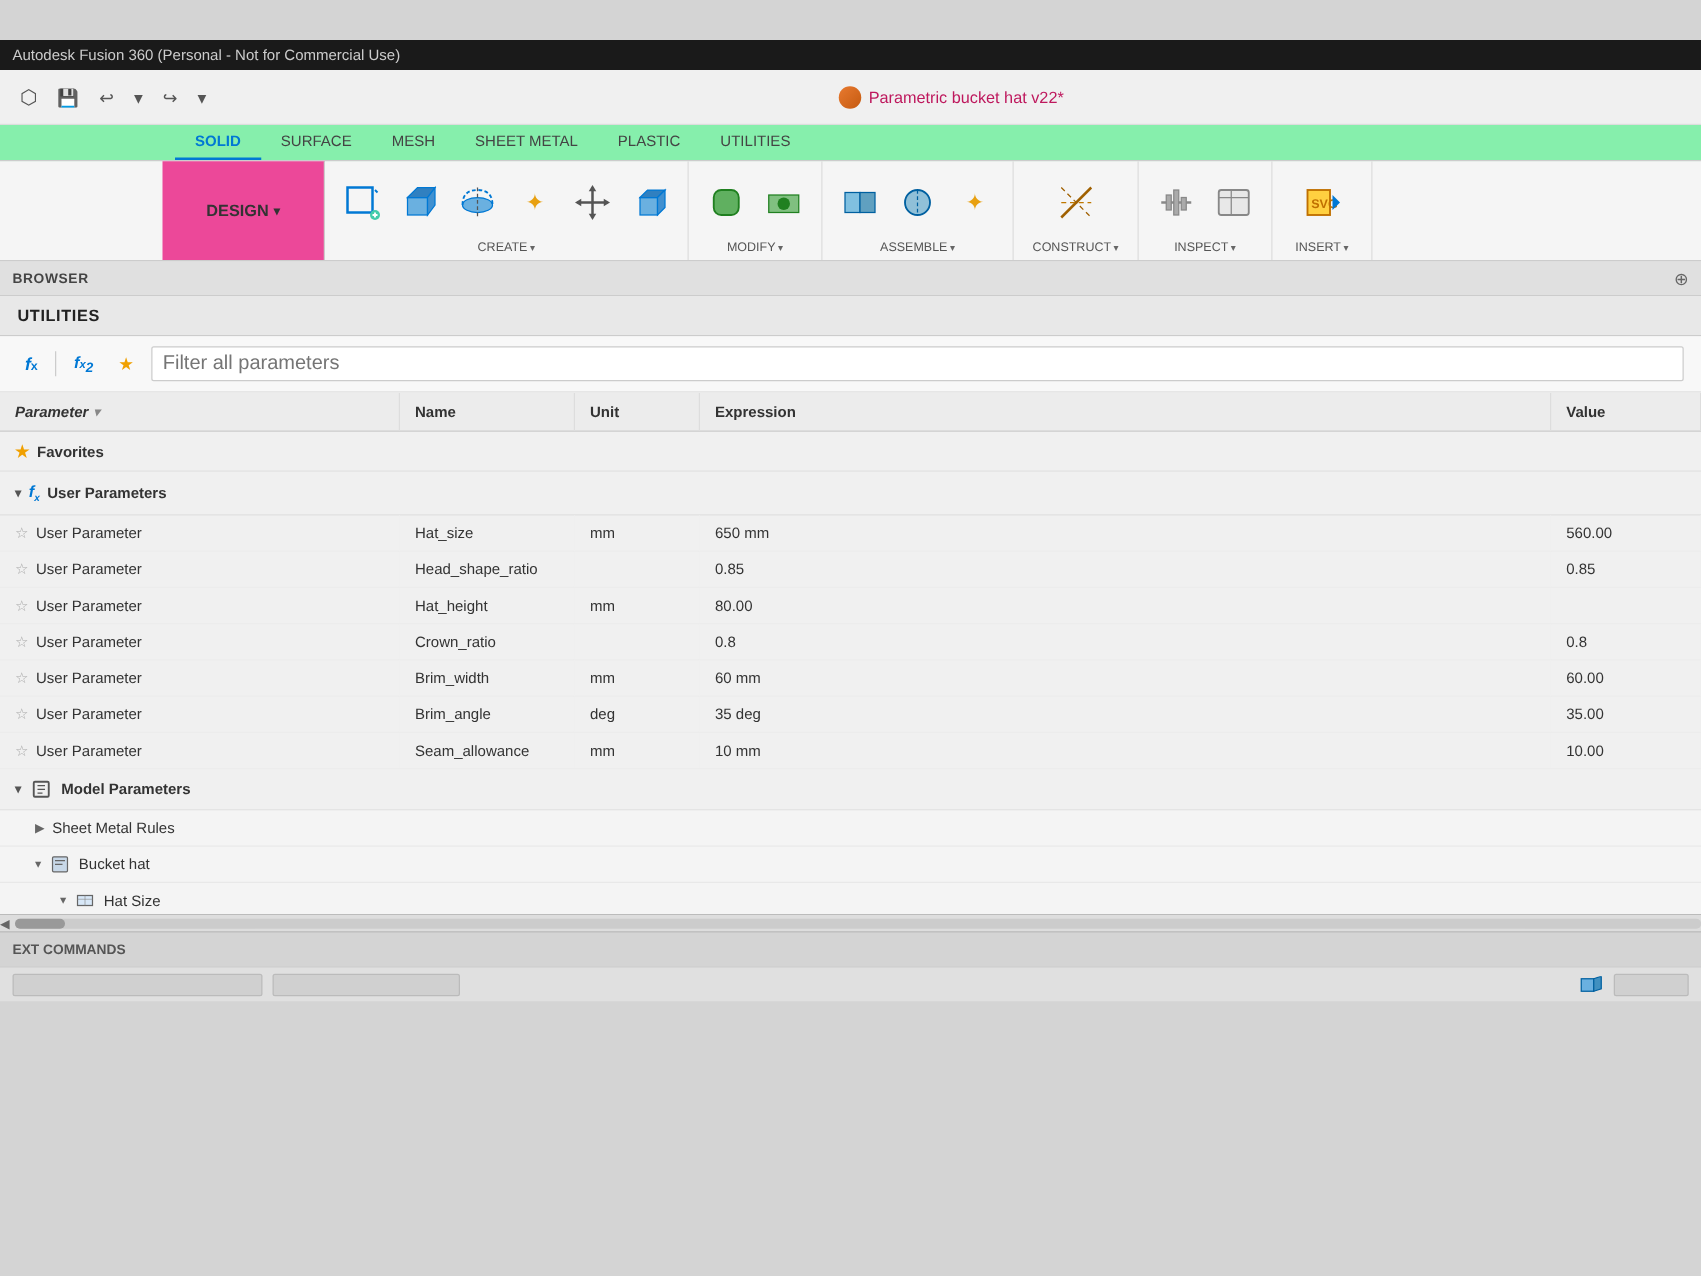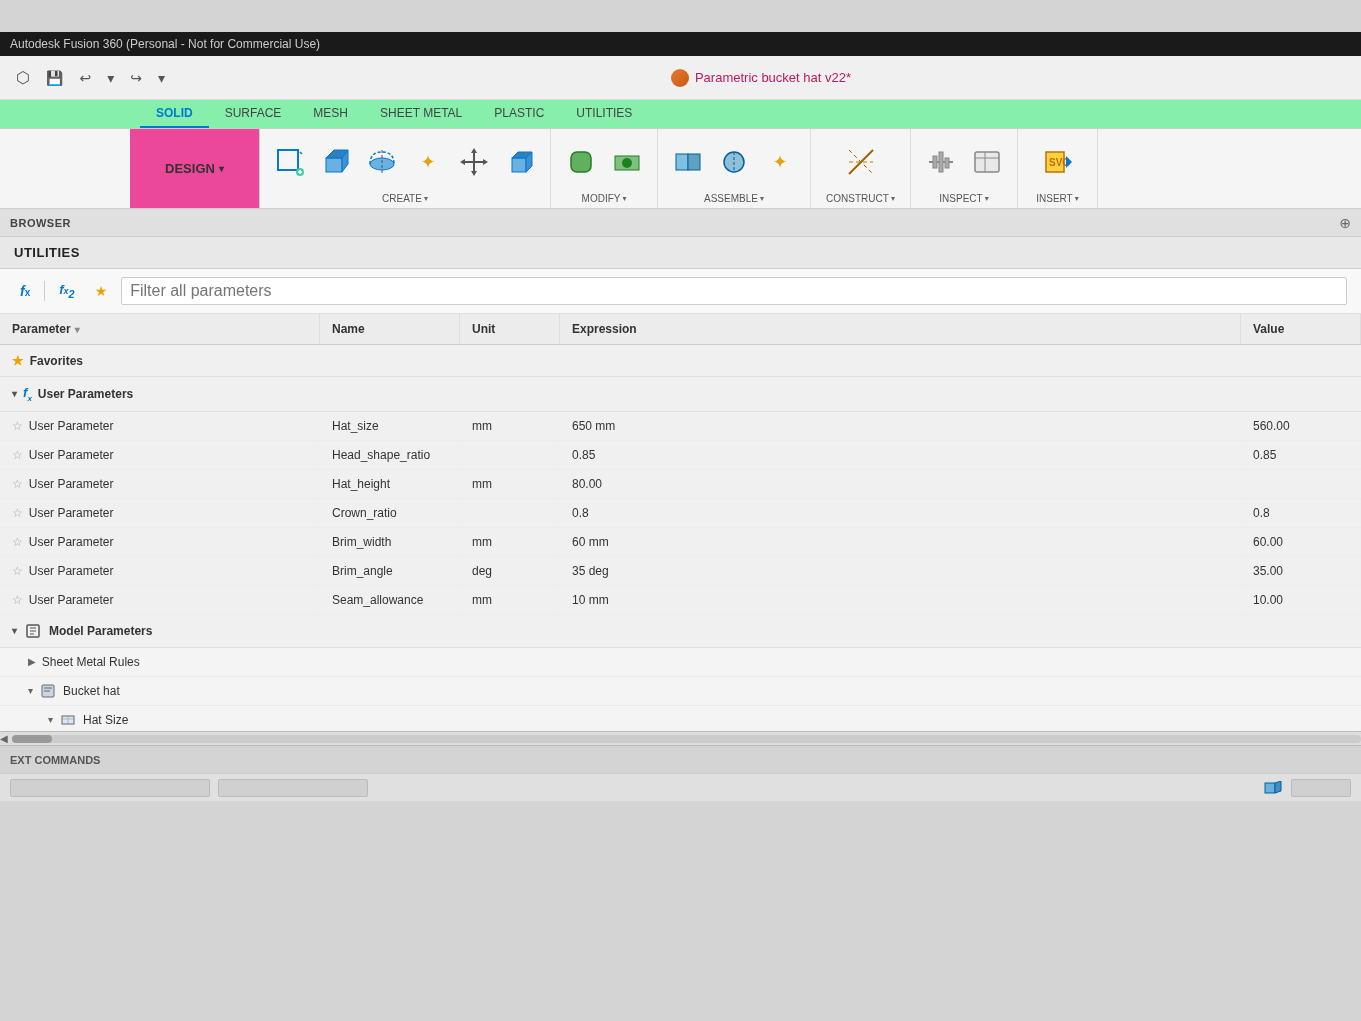--- a/index.html
+++ b/index.html
@@ -572,21 +572,21 @@
       <div class="params-toolbar-divider"></div>
       <button class="params-toolbar-btn" style="font-style:italic; font-weight:bold; font-size:13px; color:#0078d4;">f<span style="font-size:9px;">x</span><sub>2</sub></button>
       <button class="params-toolbar-btn" style="color:#f0a000; font-size:14px;">★</button>
       <input class="params-filter" type="text" placeholder="Filter all parameters" style="">
     </div>
 
     <div class="params-table">
 
       <div class="table-header">
         <div class="table-header-cell">
-          <span style="display:flex; align-items:center; gap:4px;">
+          <span style="display:flex; align-items:center; gap:4px;font-style:italic;">
             Parameter <span style="font-size:10px; color:#888;">▾</span>
           </span>
         </div>
         <div class="table-header-cell">Name</div>
         <div class="table-header-cell">Unit</div>
         <div class="table-header-cell">Expression</div>
         <div class="table-header-cell">Value</div>
       </div>
 
       <div class="section-header">

